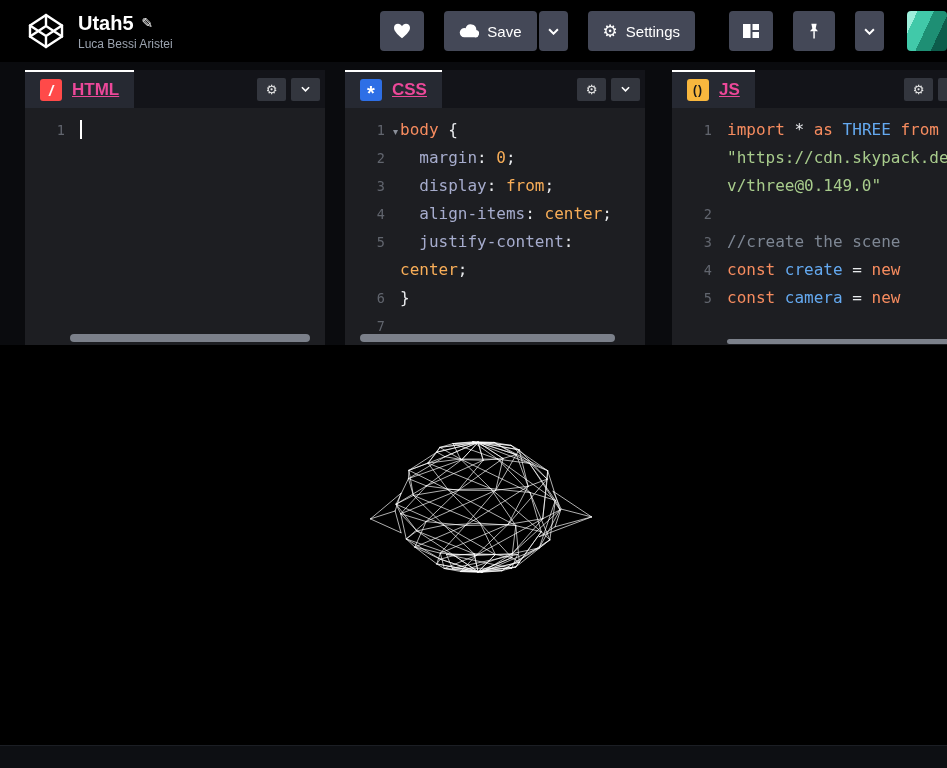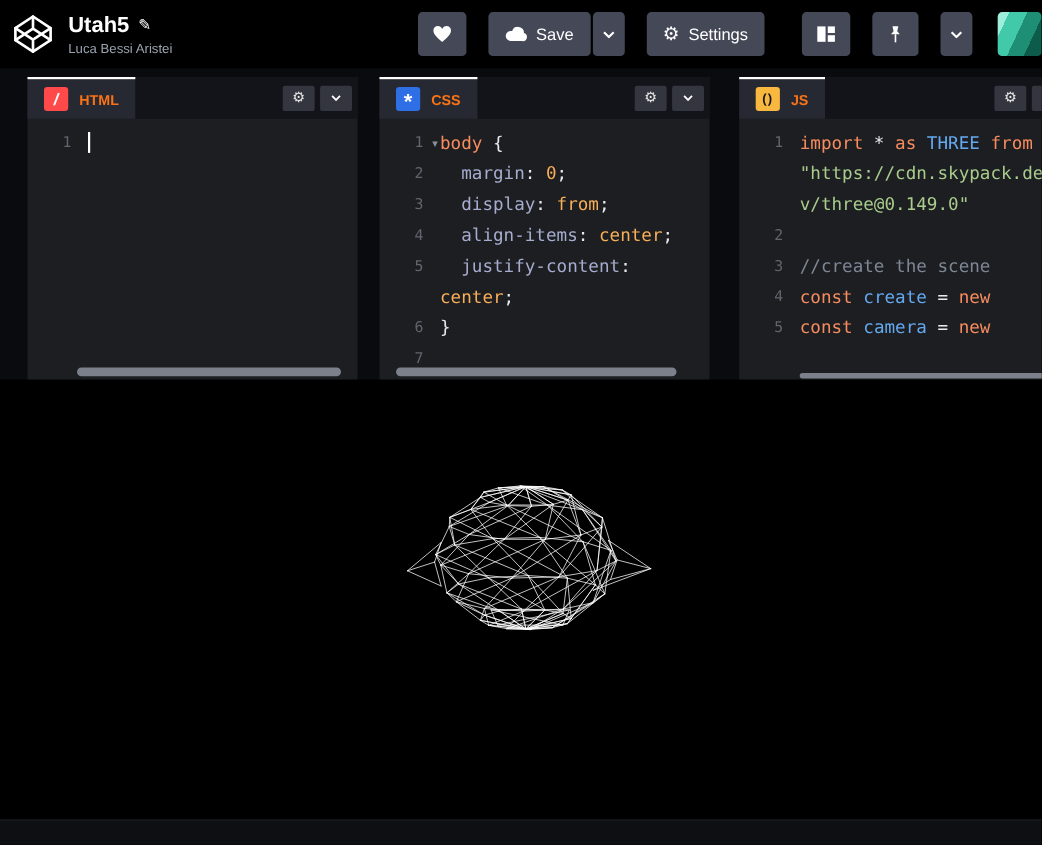--- a/index.html
+++ b/index.html
@@ -2,21 +2,21 @@
 <html style="--html-icon: #ff4a49; --css-icon: #2e6fe6; --js-icon: #f8b73e; --syntax-key: #f78c5f; --syntax-prop: #a6accd; --syntax-val: #f9ae58; --syntax-num: #f9ae58; --syntax-id: #64a9f0; --syntax-str: #a8cc8c; --syntax-com: #7e8794; --syntax-text: #e8eaed;"><head>
 <meta charset="utf-8">
 <style>
   html,body{margin:0;padding:0;}
   body{
     width:947px;height:768px;position:relative;overflow:hidden;
     background:#000;font-family:"Liberation Sans",sans-serif;
     -webkit-font-smoothing:antialiased;
   }
   
-  .top{position:absolute;top:0;left:0;right:0;height:62px;background:#000;
+  .top{position:absolute;top:0;left:16px;right:0;height:62px;background:#000;
        display:flex;align-items:center;padding-left:10px;box-sizing:border-box;}
   .logo{margin-right:12px;display:block;cursor:pointer;}
   .logo svg{display:block;}
   .title-row{display:flex;align-items:center;gap:8px;}
   .pen-title{color:#fff;font-size:20px;font-weight:bold;line-height:1.1;}
   .edit-icon{color:#fff;font-size:14px;font-family:"DejaVu Sans",sans-serif;cursor:pointer;}
   .pen-author{color:#9ba3af;font-size:12px;margin-top:3px;cursor:pointer;}
   .actions{margin-left:auto;display:flex;align-items:center;gap:20px;}
   .hbtn{height:40px;background:#444857;border:none;border-radius:4px;color:#fff;
         font-size:15px;font-family:inherit;display:flex;align-items:center;gap:8px;
@@ -38,21 +38,21 @@
   .phead{height:38px;background:#131419;display:flex;justify-content:space-between;
          align-items:stretch;flex:none;}
   .ptab{display:flex;align-items:center;gap:10px;padding:0 15px;background:#262932;
         border-top:2px solid #fff;box-sizing:border-box;cursor:pointer;}
   .licon{width:22px;height:22px;border-radius:3px;display:flex;align-items:center;
          justify-content:center;font-weight:bold;flex:none;}
   .licon.html{background:var(--html-icon);color:#fff;font-size:15px;font-style:italic;}
   .licon.css{background:var(--css-icon);color:#fff;font-size:20px;}
   .licon.css span{transform:translateY(3px);display:inline-block;}
   .licon.js{background:var(--js-icon);color:#15161a;font-size:12px;letter-spacing:1px;}
-  .plabel{color:#f97316;font-weight:bold;font-size:13px;}
+  .plabel{color:#ec4899;font-weight:bold;font-size:17px;text-decoration:underline;}
   .pacts{display:flex;align-items:center;gap:5px;padding-right:5px;}
   .pbtn{width:29px;height:23px;background:#33363e;border:none;border-radius:2px;color:#e6e6e6;
         display:flex;align-items:center;justify-content:center;font-size:13px;cursor:pointer;
         font-family:"DejaVu Sans",sans-serif;}
   .code{flex:1;padding-top:8px;font-family:"DejaVu Sans Mono",monospace;font-size:16px;
         line-height:28px;overflow:hidden;cursor:text;}
   .code-row{display:flex;}
   .ln{flex:none;width:55px;text-align:right;padding-right:15px;box-sizing:border-box;
       color:#61656e;font-size:13.5px;position:relative;}
   .fold{position:absolute;right:2px;top:2px;font-size:10px;color:#8a8f99;

